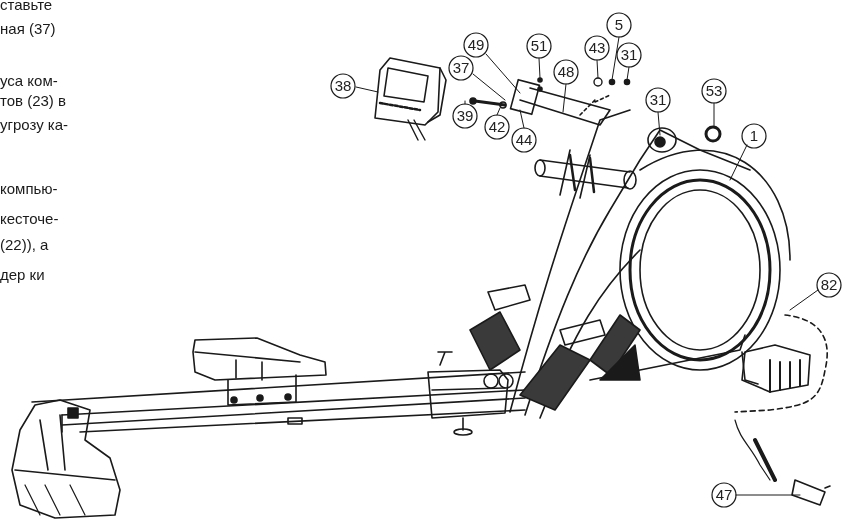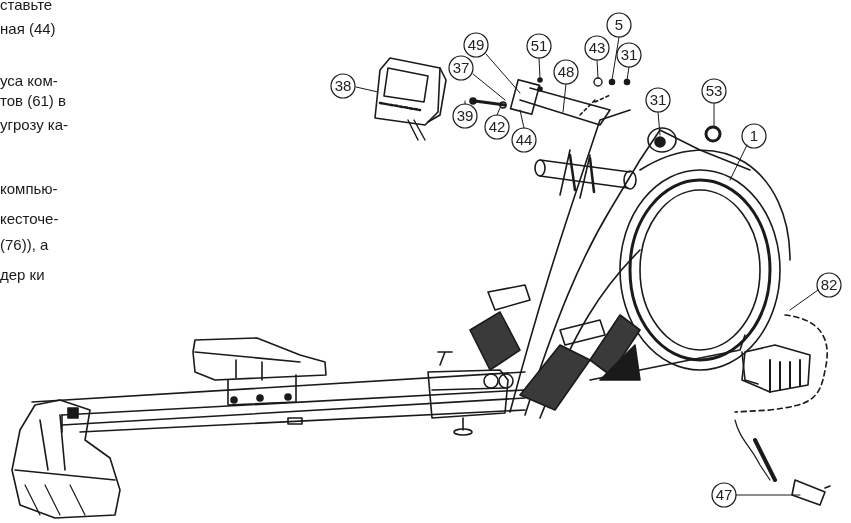--- a/index.html
+++ b/index.html
@@ -7,27 +7,27 @@
   .text-col { position:absolute; left:0; top:0; width:180px; font-size:15px; line-height:21px; }
   .line { position:absolute; left:0; white-space:nowrap; }
   svg.diagram { position:absolute; left:0; top:0; }
   .callout-label { font-family:"Liberation Sans", sans-serif; font-size:15px; fill:#222; }
 </style>
 </head>
 <body>
 
 <div class="text-col">
   <div class="line" style="top:-6px">ставьте</div>
-  <div class="line" style="top:18px">ная (44)</div>
+  <div class="line" style="top:18px">ная (37)</div>
   <div class="line" style="top:70px">уса  ком-</div>
-  <div class="line" style="top:90px">тов  (61)  в</div>
+  <div class="line" style="top:90px">тов  (23)  в</div>
   <div class="line" style="top:114px">угрозу  ка-</div>
   <div class="line" style="top:178px">компью-</div>
   <div class="line" style="top:208px">кесточе-</div>
-  <div class="line" style="top:234px">(76)), а</div>
+  <div class="line" style="top:234px">(22)), а</div>
   <div class="line" style="top:264px">дер ки</div>
 </div>
 
 <svg class="diagram" width="851" height="523" viewBox="0 0 851 523" fill="none" stroke="#1a1a1a" stroke-width="1.6" stroke-linejoin="round" stroke-linecap="round">
 
   <g>
     <path d="M35,405 L60,400 L90,410 L85,440 L110,458 L120,490 L115,515 L55,518 L20,505 L12,470 L20,430 Z"></path>
     <path d="M40,420 L48,470 M60,415 L65,470 M15,470 L115,480"></path>
     <path d="M25,485 L40,515 M45,485 L60,515 M70,485 L85,515" stroke-width="1.2"></path>
   </g>

